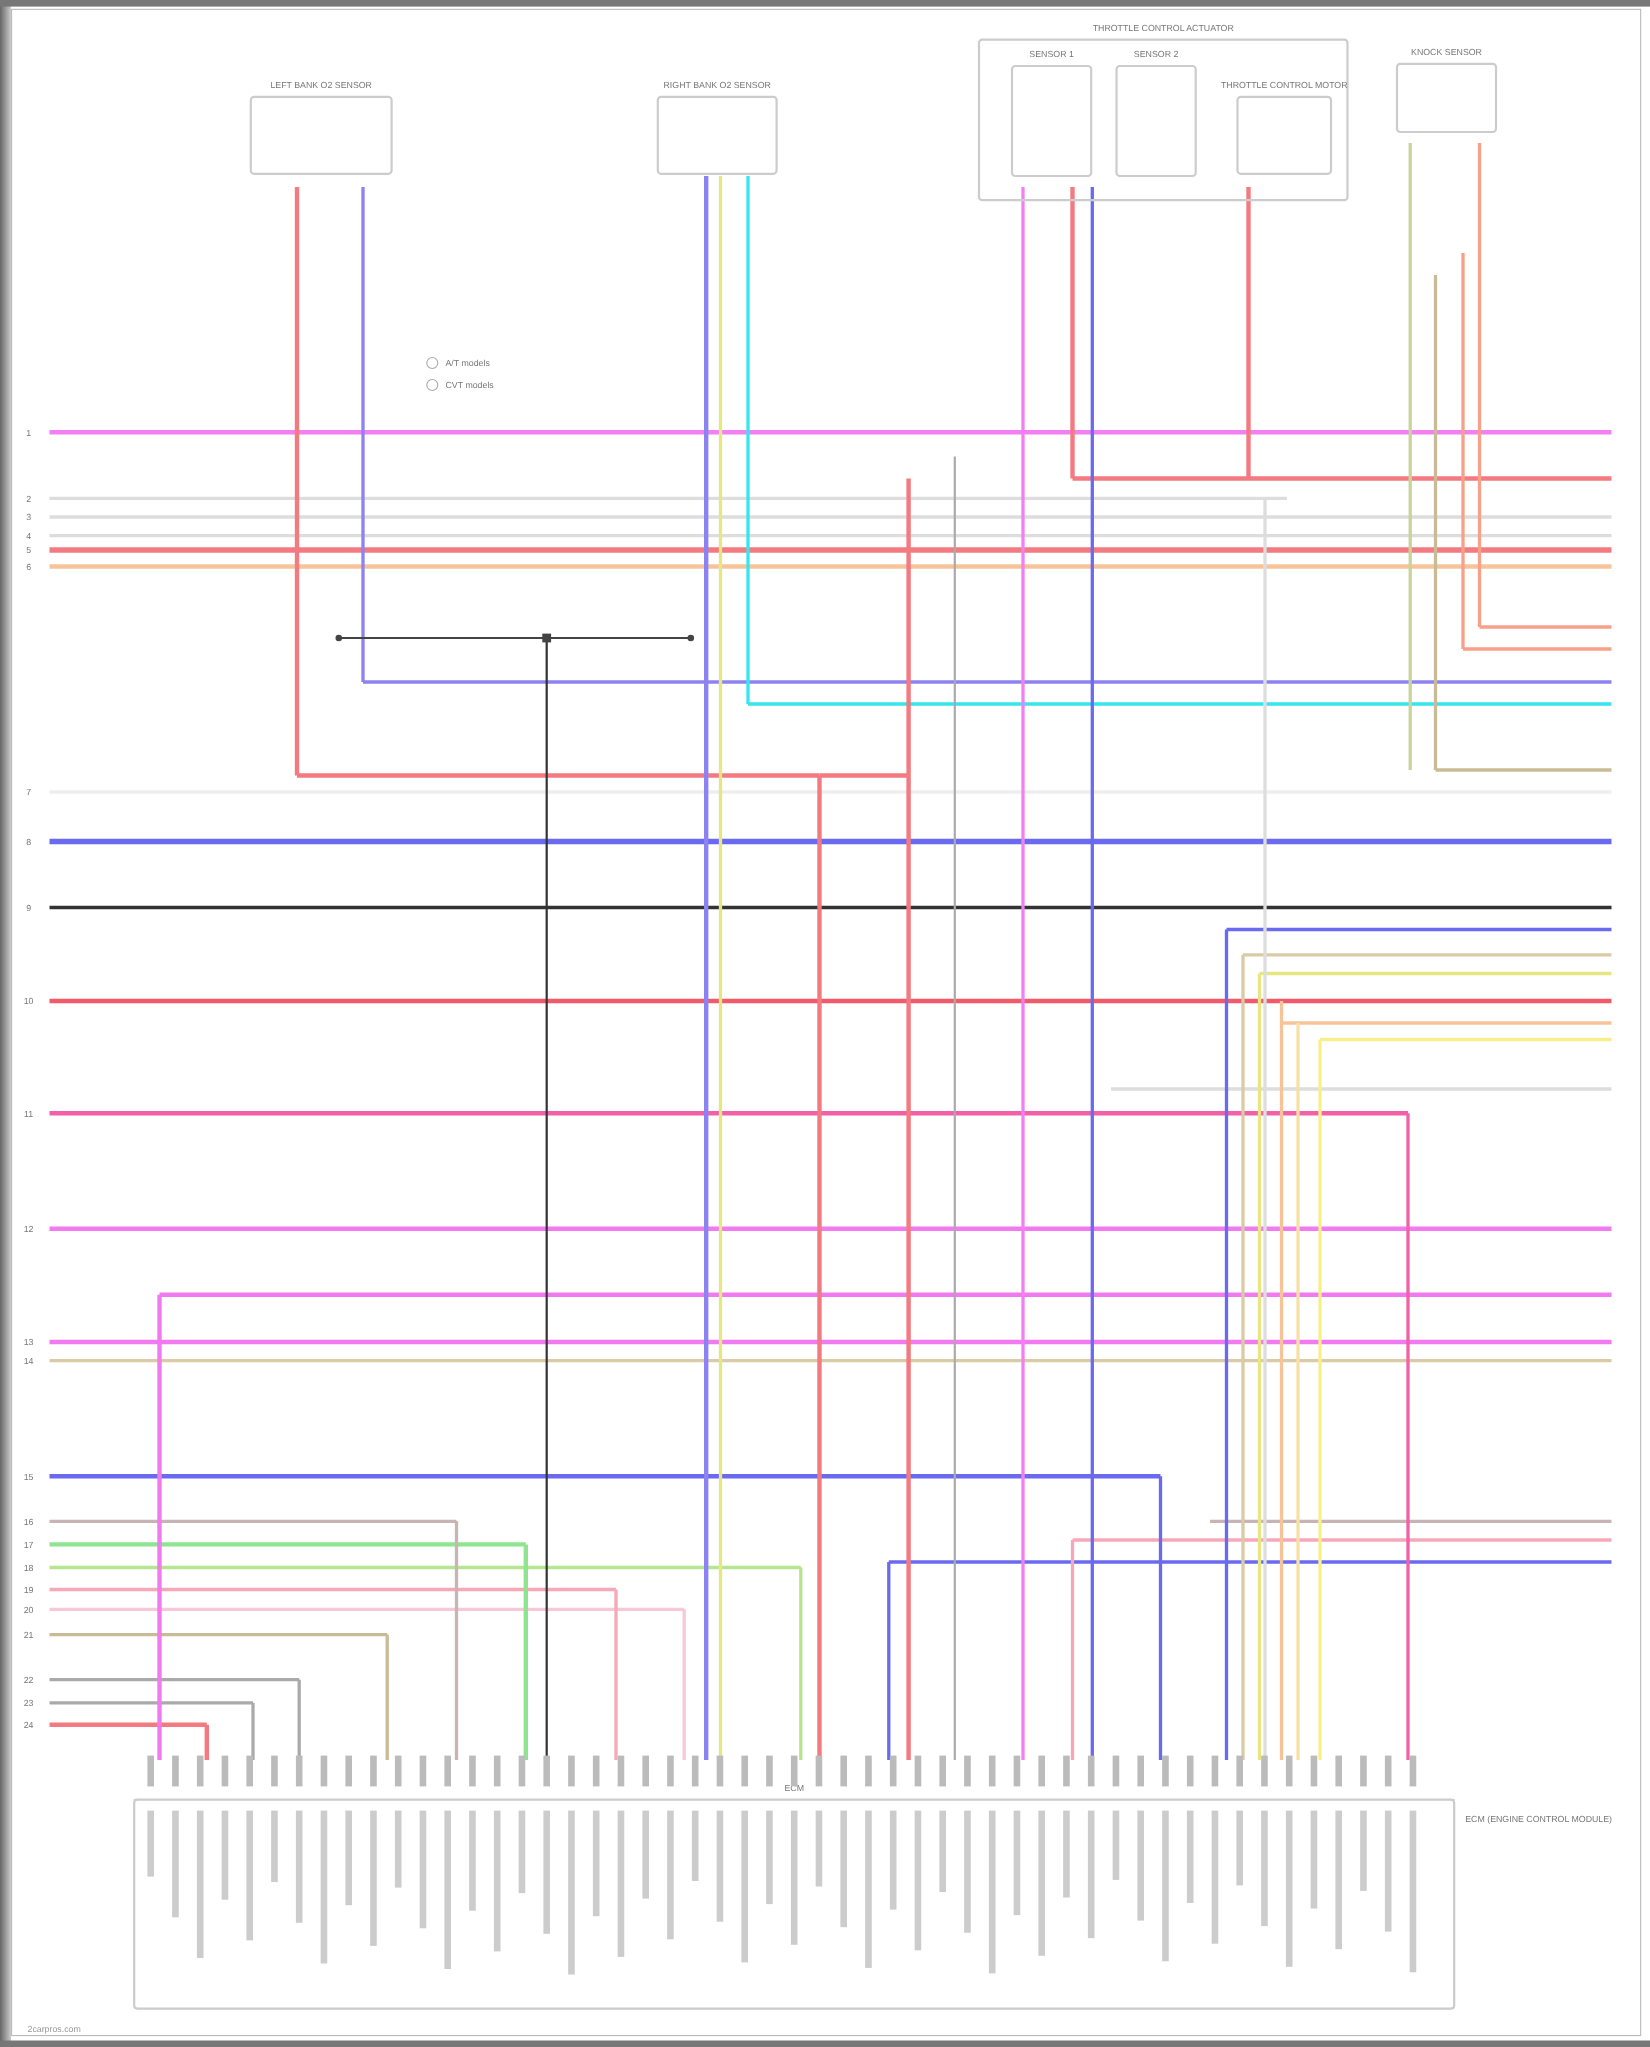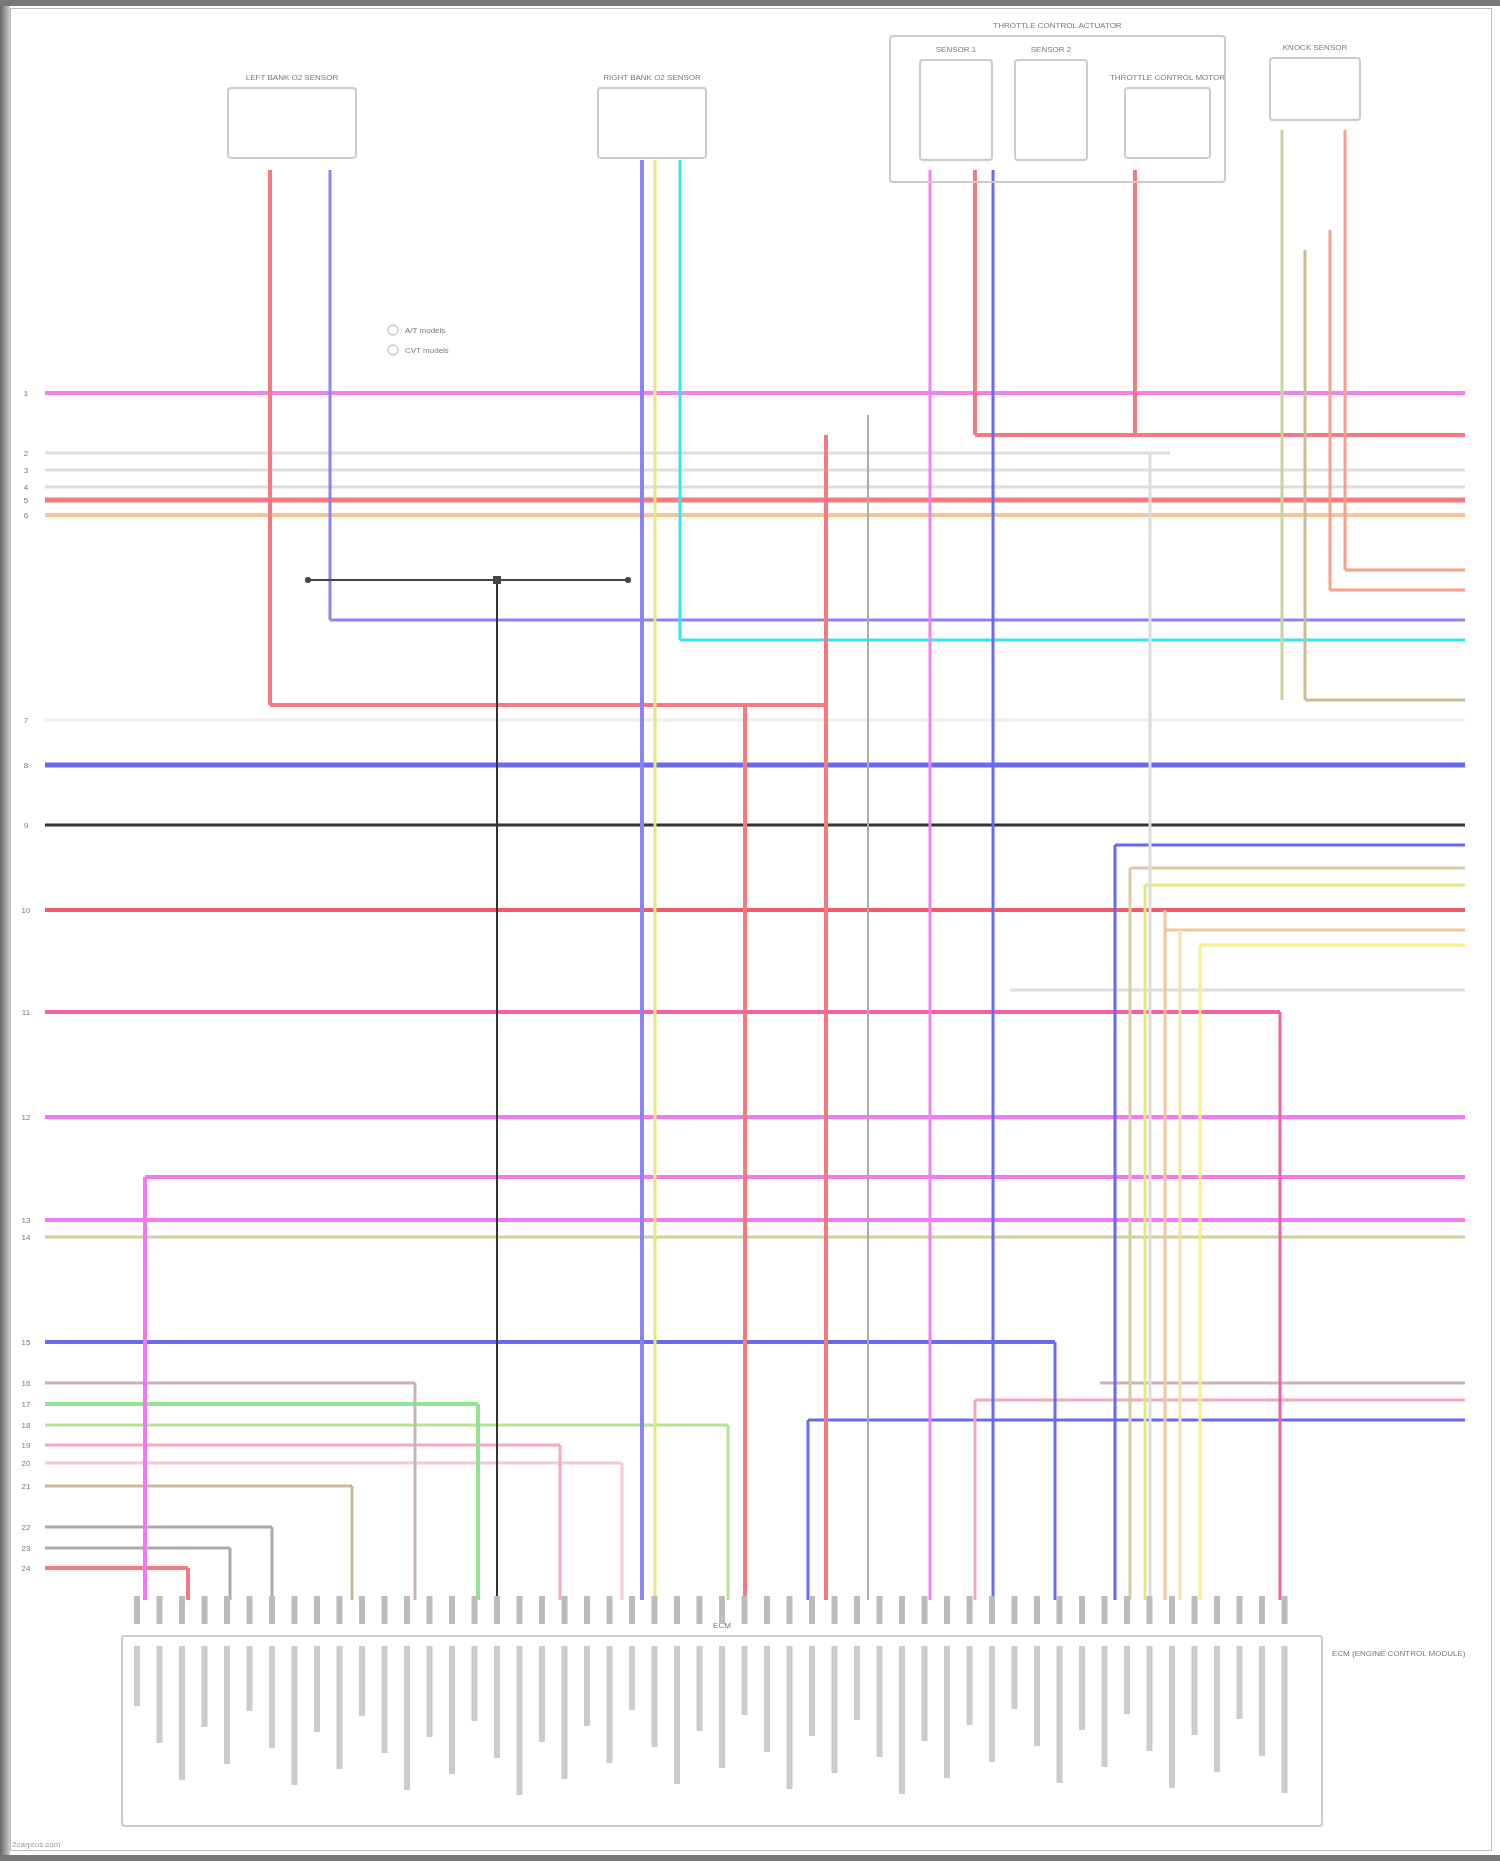--- a/index.html
+++ b/index.html
@@ -1,21 +1,21 @@
 <!DOCTYPE html>
 <html><head>
 <meta charset="utf-8">
 <style>
   html,body{margin:0;padding:0;background:#fff;}
   body{width:1500px;height:1861px;position:relative;overflow:hidden;font-family:"Liberation Sans",sans-serif;}
   .frame{position:absolute;left:10px;top:8px;width:1482px;height:1843px;border:1px solid #bbb;box-sizing:border-box;}
   .edge{position:absolute;background:#555;}
   svg{position:absolute;left:0;top:0;}
   .lbl{font-family:"Liberation Sans",sans-serif;font-size:8px;fill:#777;}
-  .credit{position:absolute;left:12px;top:1840px;font-size:8px;color:#999;}
+  .credit{position:absolute;left:25px;top:1840px;font-size:8px;color:#999;}
 </style>
 </head>
 <body>
 
 <div class="frame"></div>
 <div class="edge" style="left:0;top:0;width:10px;height:1861px;background:linear-gradient(90deg,#666,#ccc);"></div>
 <div class="edge" style="left:0;top:0;width:1500px;height:6px;background:#777;"></div>
 <div class="edge" style="left:0;top:1855px;width:1500px;height:6px;background:#777;"></div>
 
 <svg id="canvas" width="1500" height="1861">

